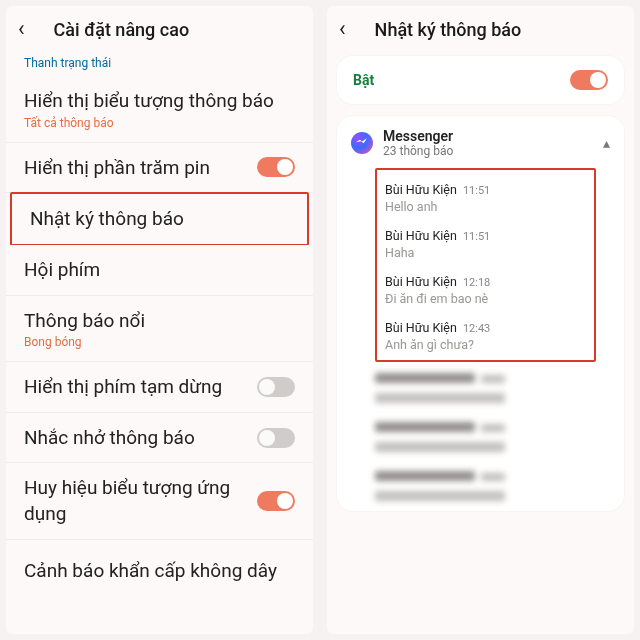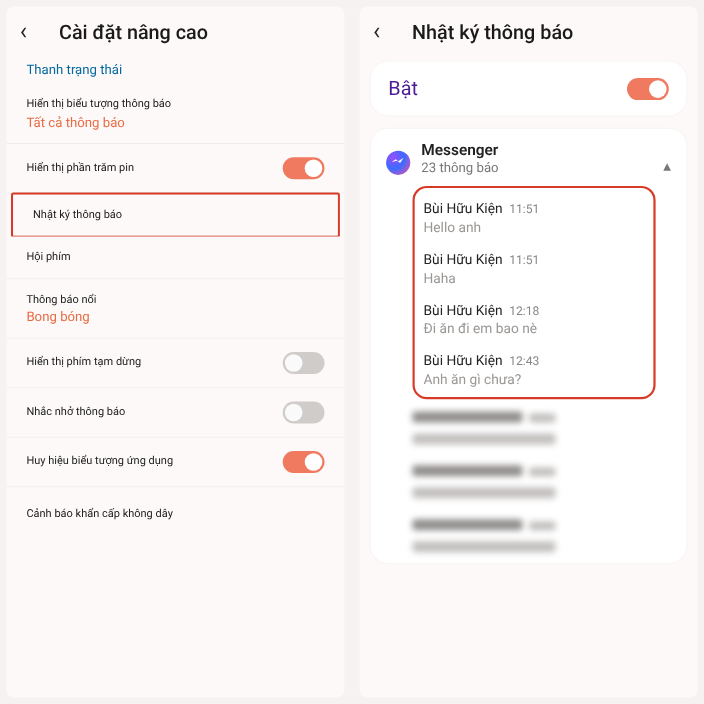--- a/index.html
+++ b/index.html
@@ -48,21 +48,21 @@
     padding: 12px 18px 12px;
     border-bottom: 1px solid rgba(0,0,0,0.05);
     display: flex;
     align-items: center;
     justify-content: space-between;
     background: #fcf9f8;
   }
   .row.no-border { border-bottom: none; }
   .row .labels { display: flex; flex-direction: column; gap: 2px; }
   .row-title {
-    font-size: 10px;
+    font-size: 19px;
     color: #222;
     line-height: 1.35;
   }
   .row-sub {
     font-size: 12px;
     color: #e86b44;
   }
   .highlight {
     border: 2px solid #d83a28;
     margin: -1px 4px -1px 4px;
@@ -96,35 +96,35 @@
     margin: 8px 10px;
     background: #fff;
     border-radius: 16px;
     padding: 14px 16px;
     display: flex;
     align-items: center;
     justify-content: space-between;
     box-shadow: 0 0 0 1px rgba(0,0,0,0.02);
   }
   .bat {
-    font-size: 18px;
-    color: #4c1d95;
-    font-weight: 400;
+    font-size: 14px;
+    color: #15803d;
+    font-weight: 700;
   }
   .group {
     margin: 4px 10px 8px;
     background: #fff;
     border-radius: 16px;
     padding: 8px 12px 10px;
     box-shadow: 0 0 0 1px rgba(0,0,0,0.02);
     position: relative;
   }
   .grp-head {
     display: flex;
-    align-items: flex-end;
+    align-items: center;
     gap: 10px;
     padding: 4px 2px 8px;
   }
   .msngr {
     width: 22px; height: 22px;
     border-radius: 50%;
     background: radial-gradient(circle at 30% 30%, #9a4dff 0%, #3a6bff 45%, #ff4da6 100%);
     position: relative;
     flex-shrink: 0;
   }
@@ -134,21 +134,21 @@
     left:5px; top:6px;
     width:11px; height:7px;
     background:#fff;
     clip-path: polygon(0 60%, 35% 25%, 55% 50%, 100% 5%, 70% 75%, 45% 45%);
   }
   .grp-name { font-size: 14px; font-weight: 600; color:#222; }
   .grp-count { font-size: 12px; color:#777; }
   .chev-up { margin-left:auto; color:#7a7774; font-size:14px; }
   .redbox {
     border: 2px solid #d83a28;
-    border-radius: 13px;
+    border-radius: 2px;
     padding: 8px 8px 6px;
     margin: 2px 16px 6px 26px;
   }
   .msg { padding: 4px 0 10px; }
   .msg .line1 { font-size: 12.5px; color:#222; }
   .msg .time  { color:#888; margin-left: 6px; font-size:11px;}
   .msg .body  { font-size: 12.5px; color:#9a9693; margin-top:2px;}
   .blurblock {
     margin: 0 0 0 26px;
     display:flex; flex-direction:column; gap:14px;

